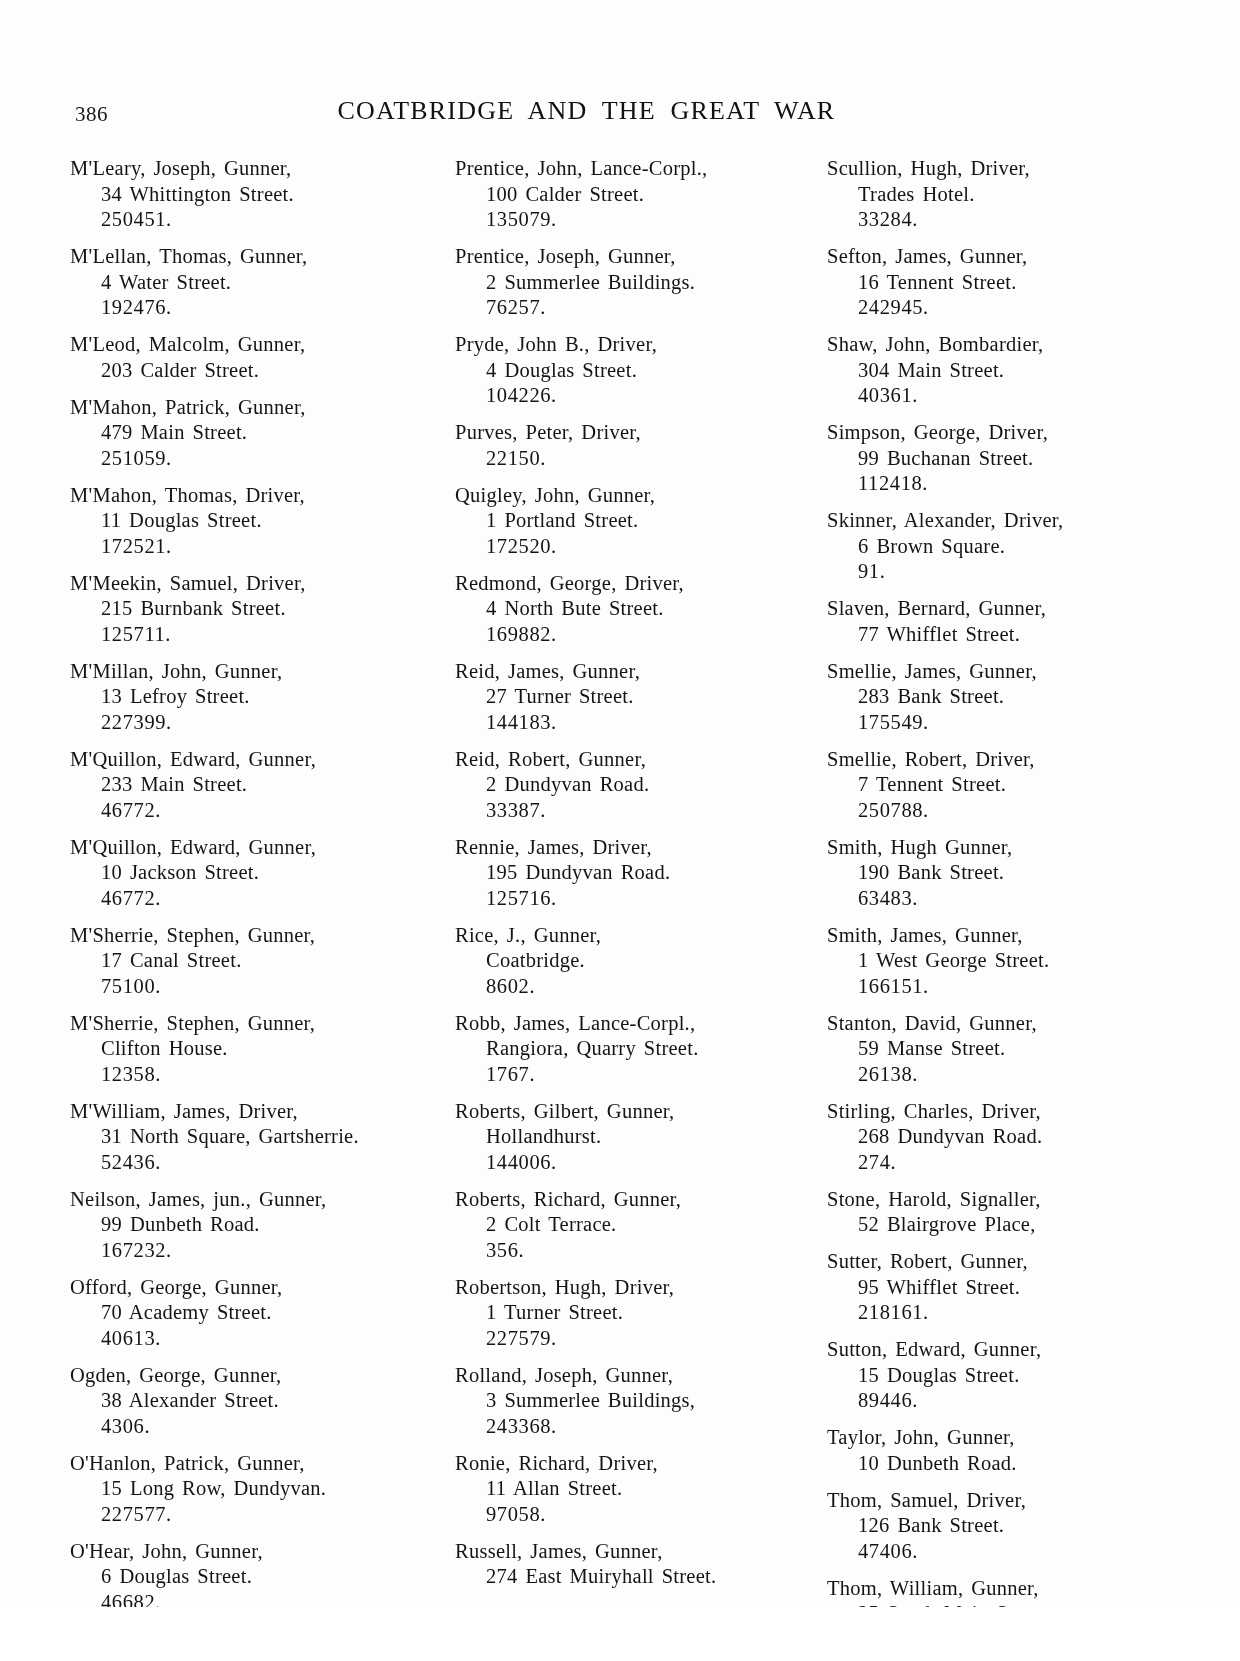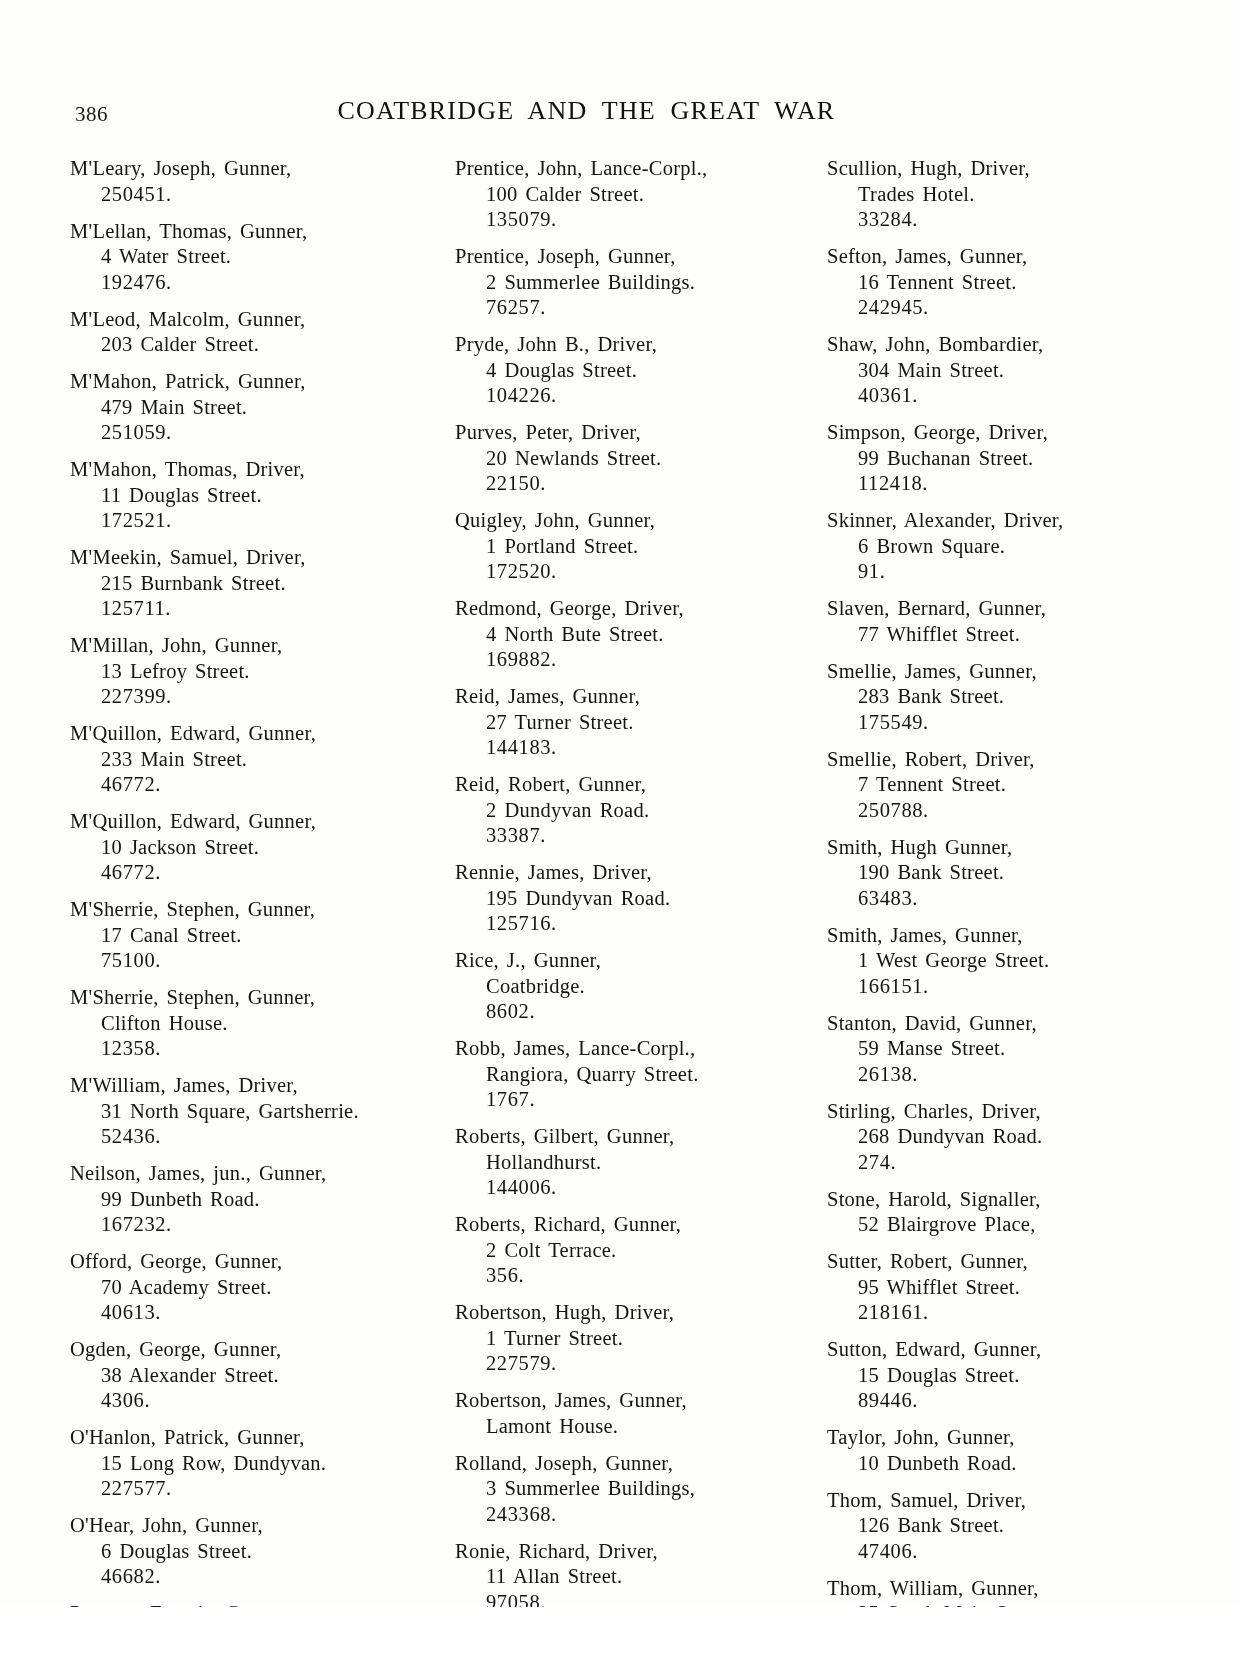--- a/index.html
+++ b/index.html
@@ -94,20 +94,21 @@
 
   <div class="running-head">
     <div class="folio">386</div>
     <div class="head-title">COATBRIDGE AND THE GREAT WAR</div>
   </div>
 
   <div class="columns">
     <div class="column col-1">
         <div class="entry">
           <div class="line name">M'Leary, Joseph, Gunner,</div>
+          <div class="line addr">34 Whittington Street.</div>
           <div class="line num">250451.</div>
         </div>
         <div class="entry">
           <div class="line name">M'Lellan, Thomas, Gunner,</div>
           <div class="line addr">4 Water Street.</div>
           <div class="line num">192476.</div>
         </div>
         <div class="entry">
           <div class="line name">M'Leod, Malcolm, Gunner,</div>
           <div class="line addr">203 Calder Street.</div>
@@ -198,21 +199,20 @@
           <div class="line addr">2 Summerlee Buildings.</div>
           <div class="line num">76257.</div>
         </div>
         <div class="entry">
           <div class="line name">Pryde, John B., Driver,</div>
           <div class="line addr">4 Douglas Street.</div>
           <div class="line num">104226.</div>
         </div>
         <div class="entry">
           <div class="line name">Purves, Peter, Driver,</div>
-          <div class="line addr">20 Newlands Street.</div>
           <div class="line num">22150.</div>
         </div>
         <div class="entry">
           <div class="line name">Quigley, John, Gunner,</div>
           <div class="line addr">1 Portland Street.</div>
           <div class="line num">172520.</div>
         </div>
         <div class="entry">
           <div class="line name">Redmond, George, Driver,</div>
           <div class="line addr">4 North Bute Street.</div>
@@ -252,24 +252,20 @@
           <div class="line name">Roberts, Richard, Gunner,</div>
           <div class="line addr">2 Colt Terrace.</div>
           <div class="line num">356.</div>
         </div>
         <div class="entry">
           <div class="line name">Robertson, Hugh, Driver,</div>
           <div class="line addr">1 Turner Street.</div>
           <div class="line num">227579.</div>
         </div>
         <div class="entry">
-          <div class="line name">Robertson, James, Gunner,</div>
-          <div class="line addr">Lamont House.</div>
-        </div>
-        <div class="entry">
           <div class="line name">Rolland, Joseph, Gunner,</div>
           <div class="line addr">3 Summerlee Buildings,</div>
           <div class="line num">243368.</div>
         </div>
         <div class="entry">
           <div class="line name">Ronie, Richard, Driver,</div>
           <div class="line addr">11 Allan Street.</div>
           <div class="line num">97058.</div>
         </div>
         <div class="entry">

